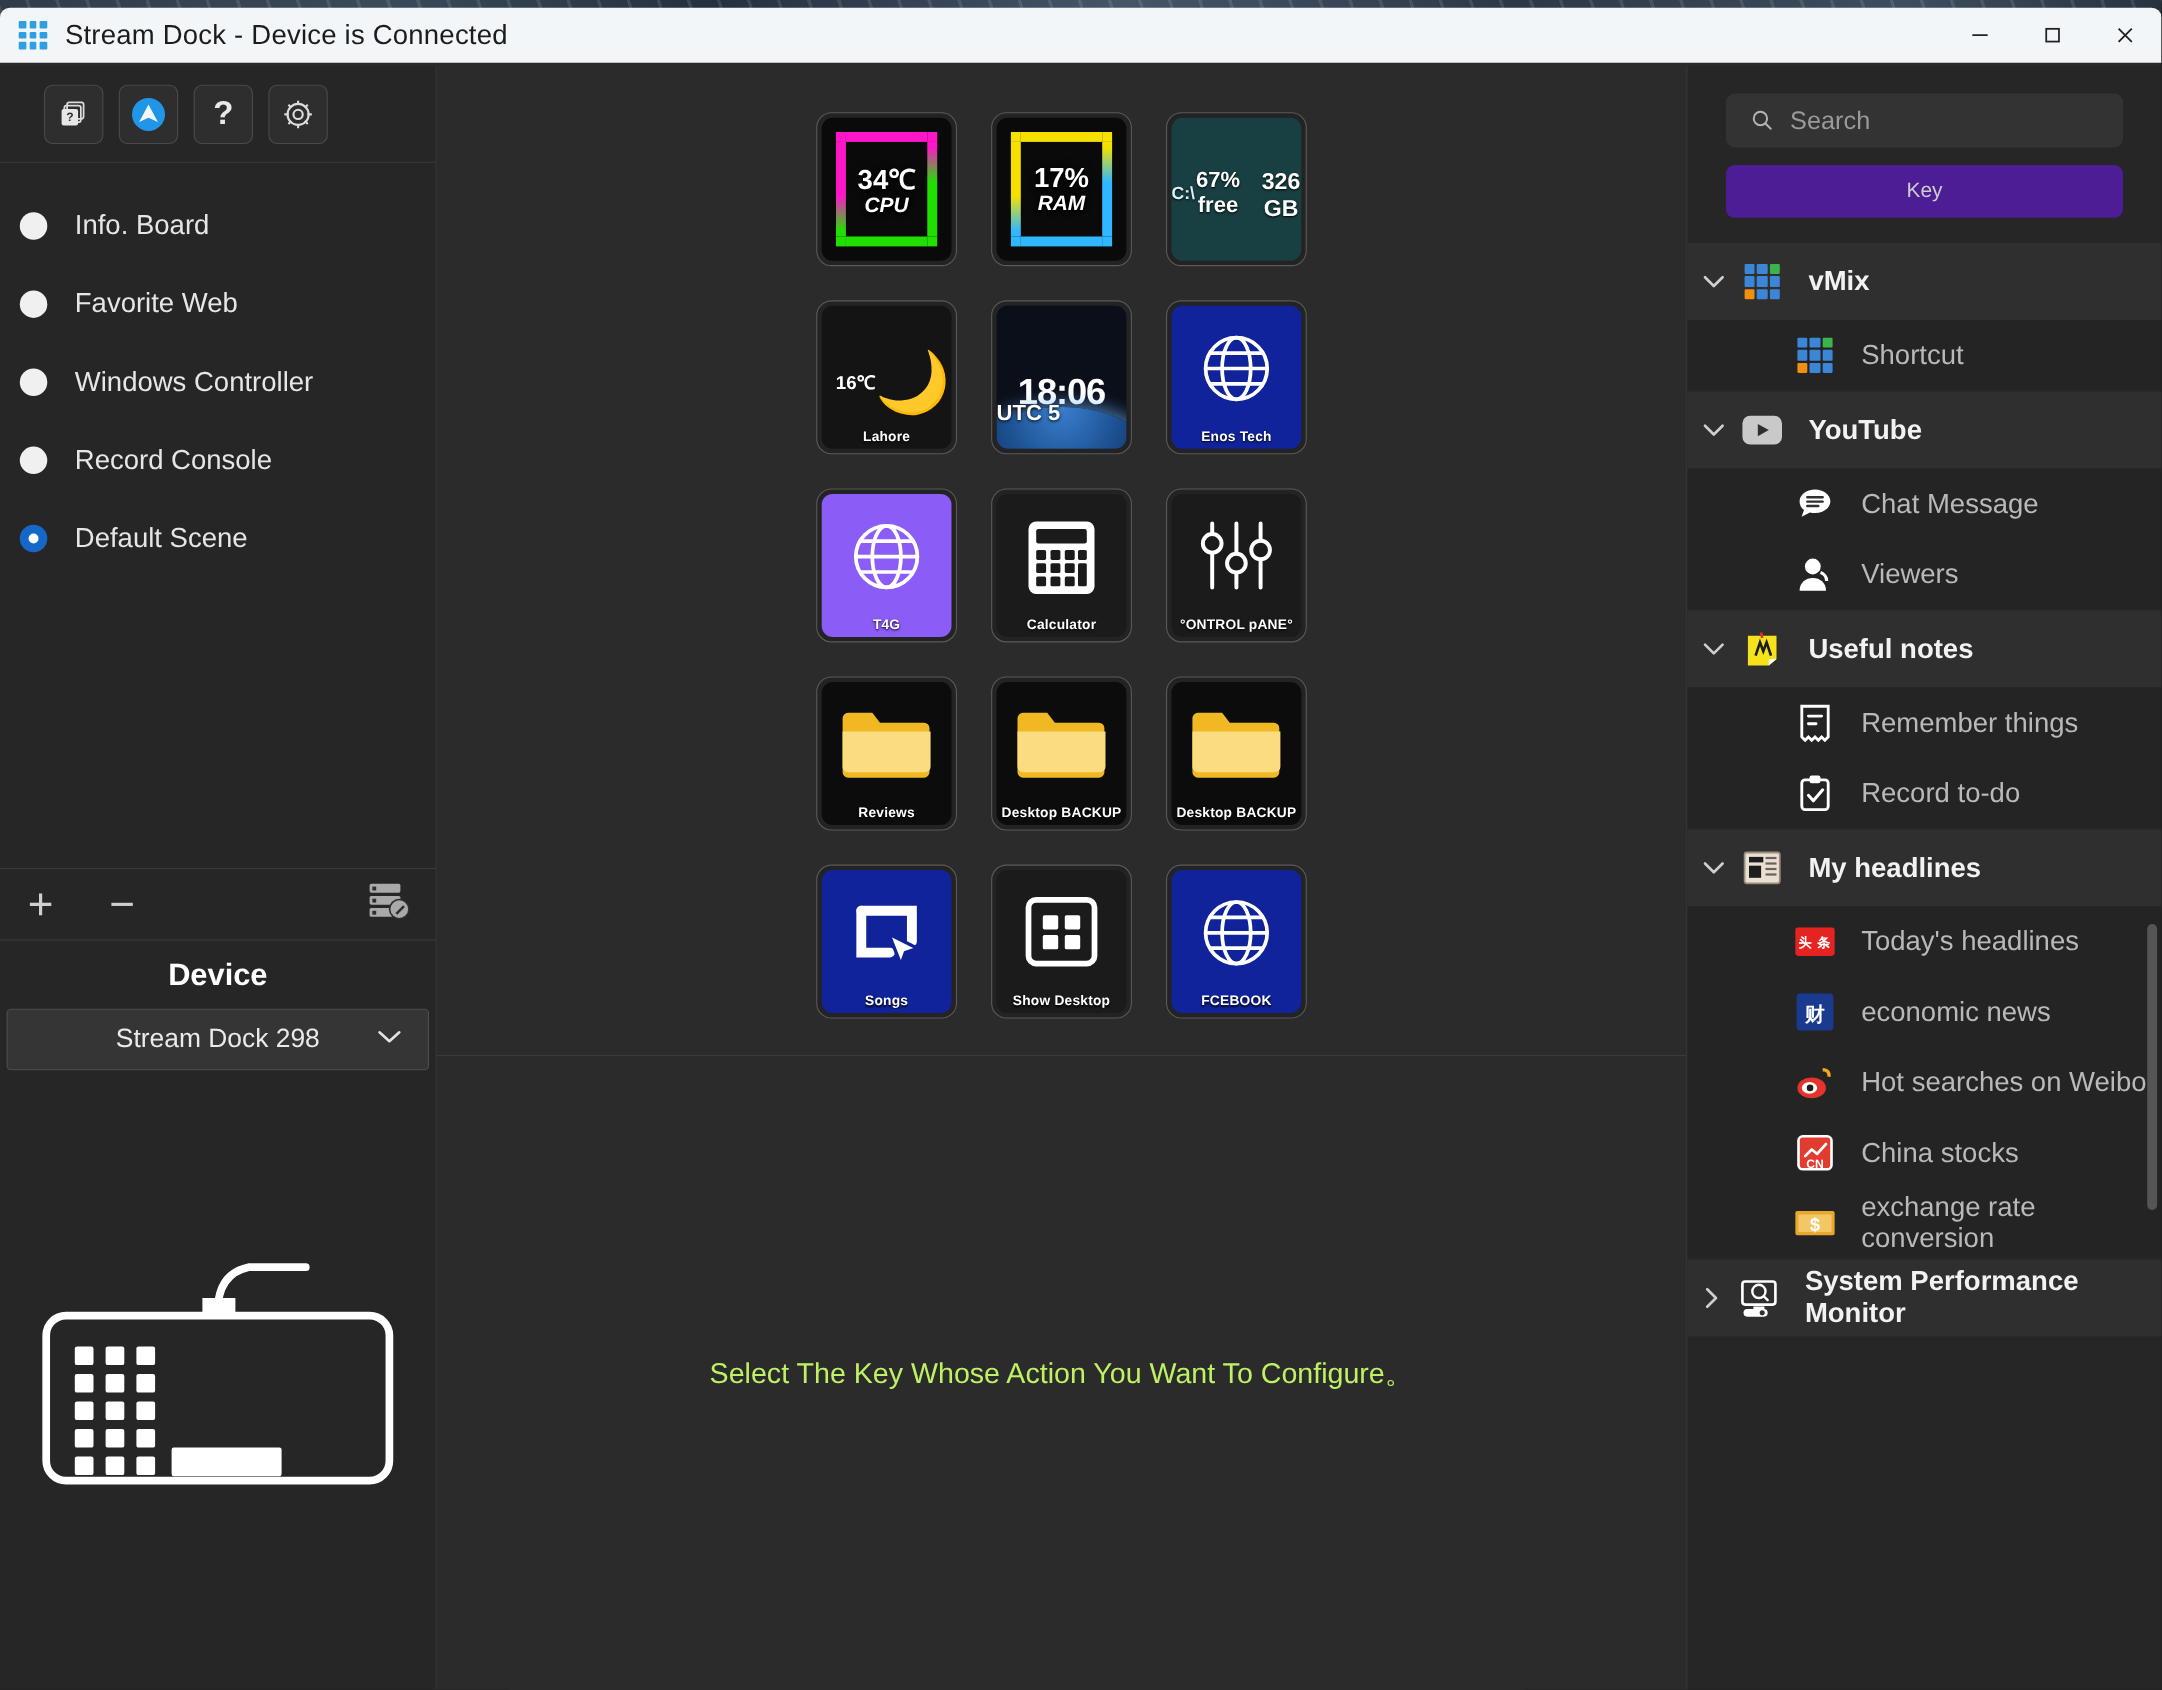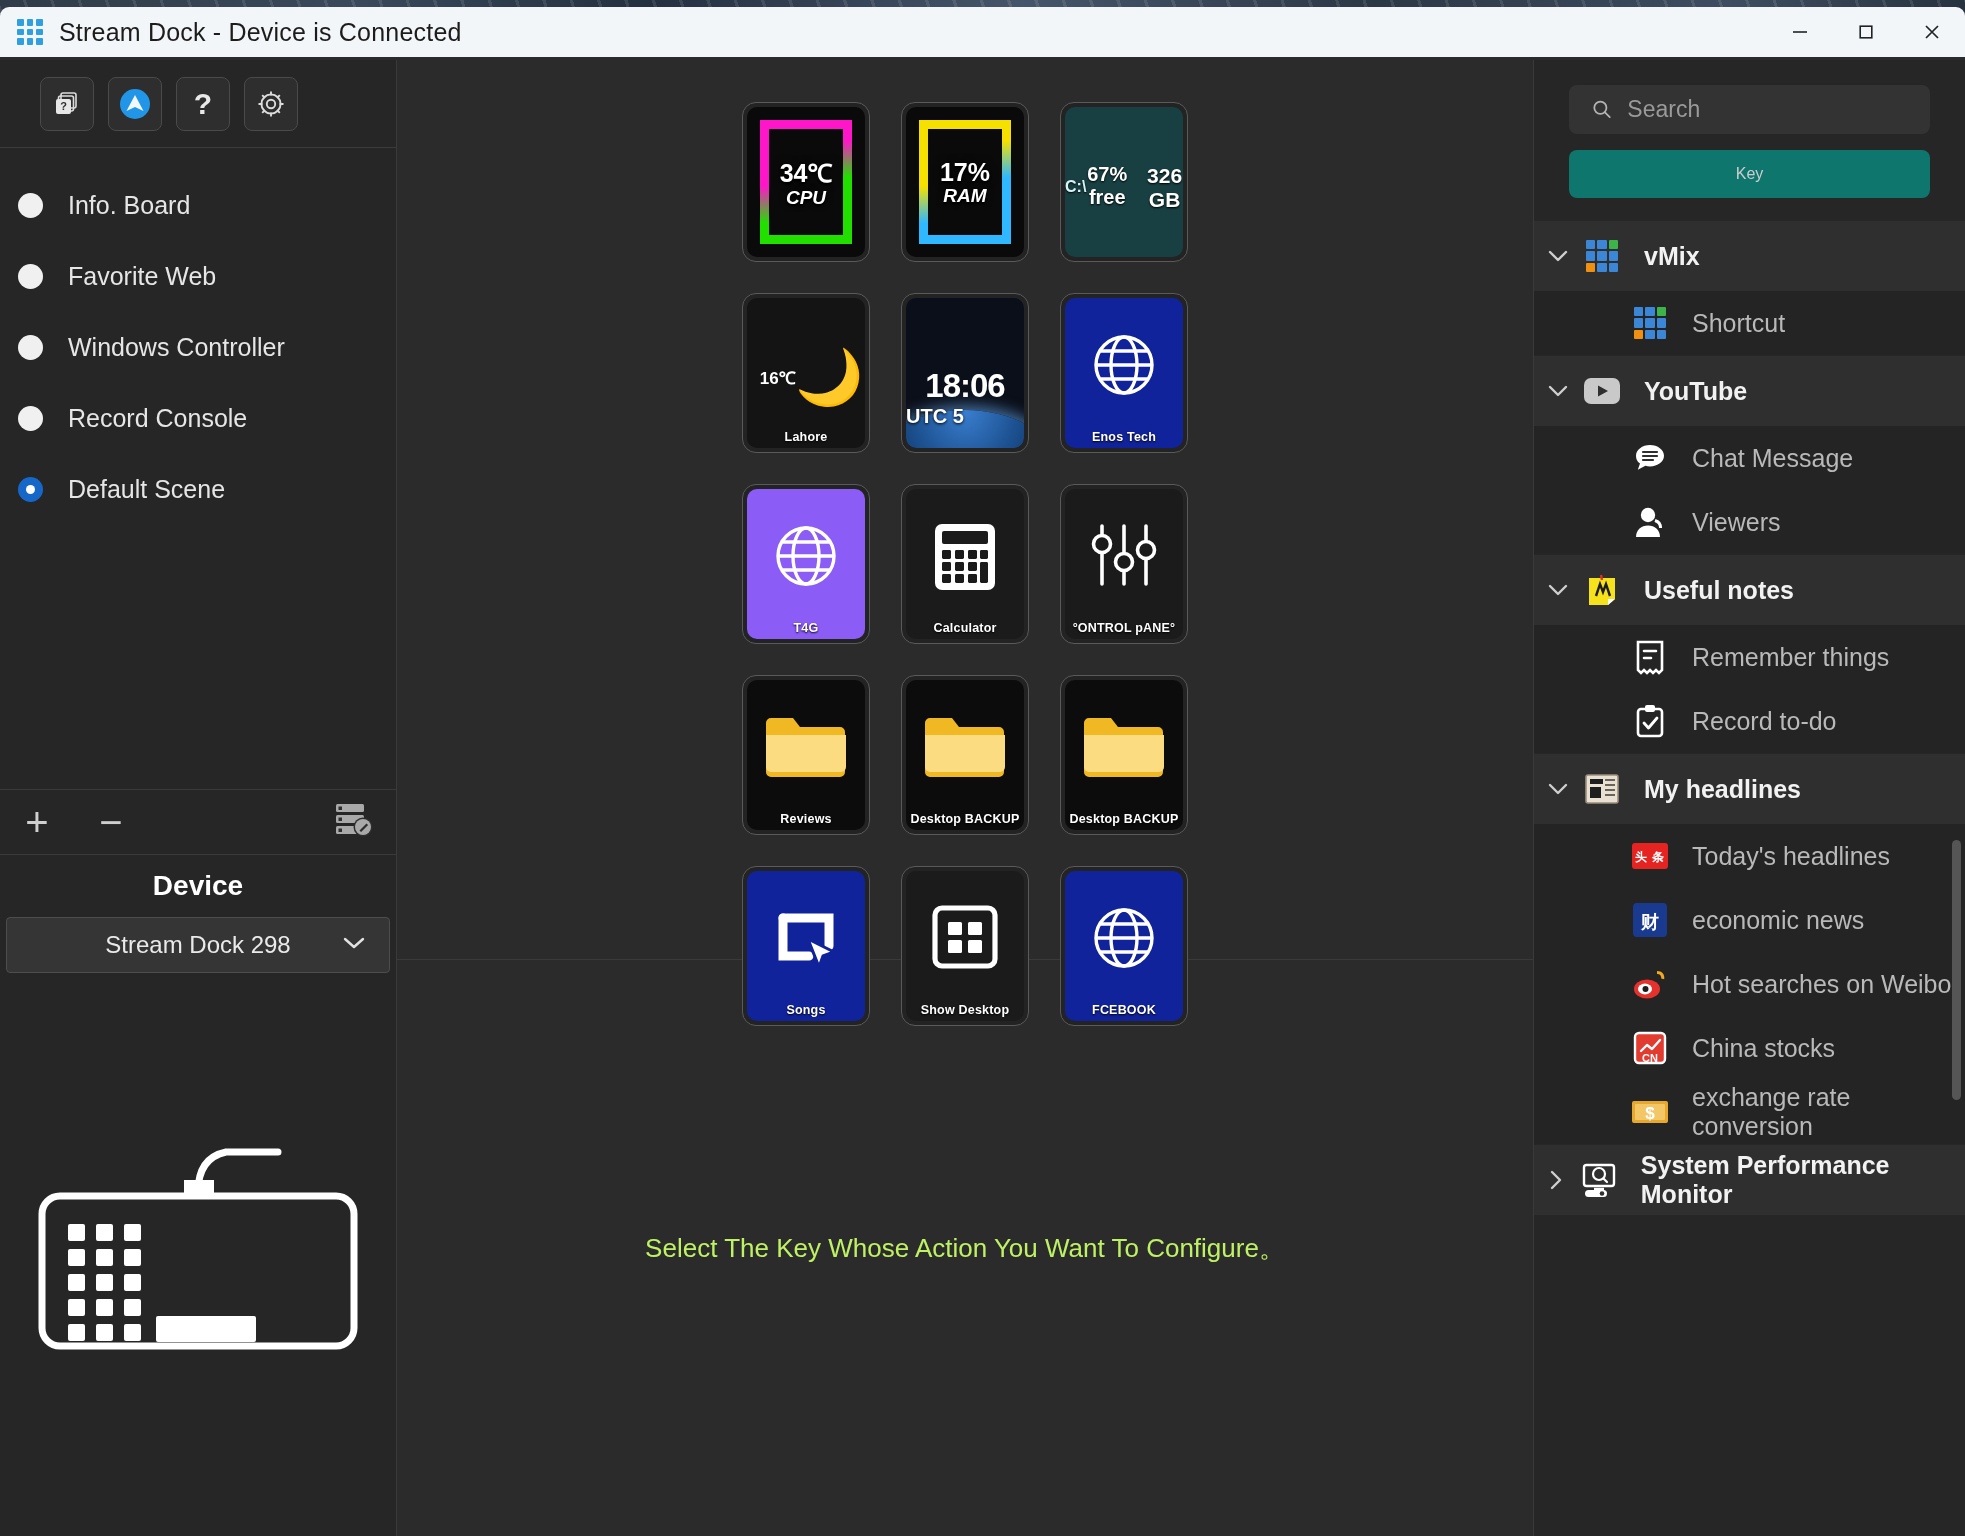--- a/index.html
+++ b/index.html
@@ -67,21 +67,21 @@
                    position:relative; cursor:pointer; }
   .device-select .dv { font-size:24px; color:#eaeaea; }
   .device-select .chev { position:absolute; right:22px; top:50%; transform:translateY(-50%); }
   .kbd-wrap { flex:1 1 auto; display:flex; align-items:center; justify-content:center; padding-bottom:40px; }
 
   
   .center { flex:1 1 auto; display:flex; flex-direction:column; background:#2b2b2b; }
   .keygrid-pane { height: 900px; display:flex; align-items:flex-start; justify-content:center;
                   padding-top: 42px; border-bottom:1px solid #3a3a3a; }
   .keygrid { display:grid; grid-template-columns: repeat(3, 128px); gap: 31px 31px; }
-  .key { width:128px; height:160px; border-radius:14px; border:1px solid #5a5a5a;
+  .key { width:128px; height:140px; border-radius:14px; border:1px solid #5a5a5a;
          background:#232323; overflow:hidden; position:relative; cursor:pointer; }
   .key .face { position:absolute; inset:4px; border-radius:10px; overflow:hidden;
                display:flex; align-items:center; justify-content:center; }
   .key .cap { position:absolute; left:0; right:0; bottom:4px; text-align:center;
               font-size:12.5px; font-weight:700; color:#fff; letter-spacing:.2px;
               text-shadow:0 1px 2px #000; white-space:nowrap; overflow:hidden; }
 
   .neon { background:#0a0a0a; position:relative; }
   .neon::before { content:""; position:absolute; left:13px; top:13px; right:13px; bottom:13px;
                   border-radius:6px; border:9px solid transparent; }
@@ -121,22 +121,22 @@
 
   
   .right { width: 432px; background:#262626; border-left:1px solid #3a3a3a;
            display:flex; flex-direction:column; position:relative; }
   .r-top { padding: 25px 35px 22px 35px; }
   .searchbox { height:49px; background:#333333; border-radius:8px; display:flex; align-items:center;
                padding-left:22px; }
   .searchbox input { background:transparent; border:0; outline:0; color:#d8d8d8; font-size:23px;
                      margin-left:14px; width:100%; font-family:inherit; }
   .searchbox input::placeholder { color:#9a9a9a; }
-  .keybtn { margin-top:16px; height:48px; background:#0f766e; border-radius:8px;
-            display:flex; align-items:center; justify-content:center; font-size:16px; color:#cdcdcd;
+  .keybtn { margin-top:16px; height:48px; background:#4c1d95; border-radius:8px;
+            display:flex; align-items:center; justify-content:center; font-size:19px; color:#cdcdcd;
             cursor:pointer; }
 
   .plugins { flex:1 1 auto; overflow:hidden; position:relative; }
   .grp { height:71px; display:flex; align-items:center; background:#2f2f2f; cursor:pointer;
          border-top:1px solid #272727; }
   .grp .chev { width:48px; display:flex; align-items:center; justify-content:center; }
   .grp .gi { width:40px; height:40px; flex:0 0 auto; display:flex; align-items:center; justify-content:center; }
   .grp .gl { margin-left:22px; font-size:25px; font-weight:700; color:#f2f2f2; }
   .item { height:64px; display:flex; align-items:center; background:#242424; cursor:pointer; }
   .item .ii { margin-left:96px; width:40px; height:40px; flex:0 0 auto;

